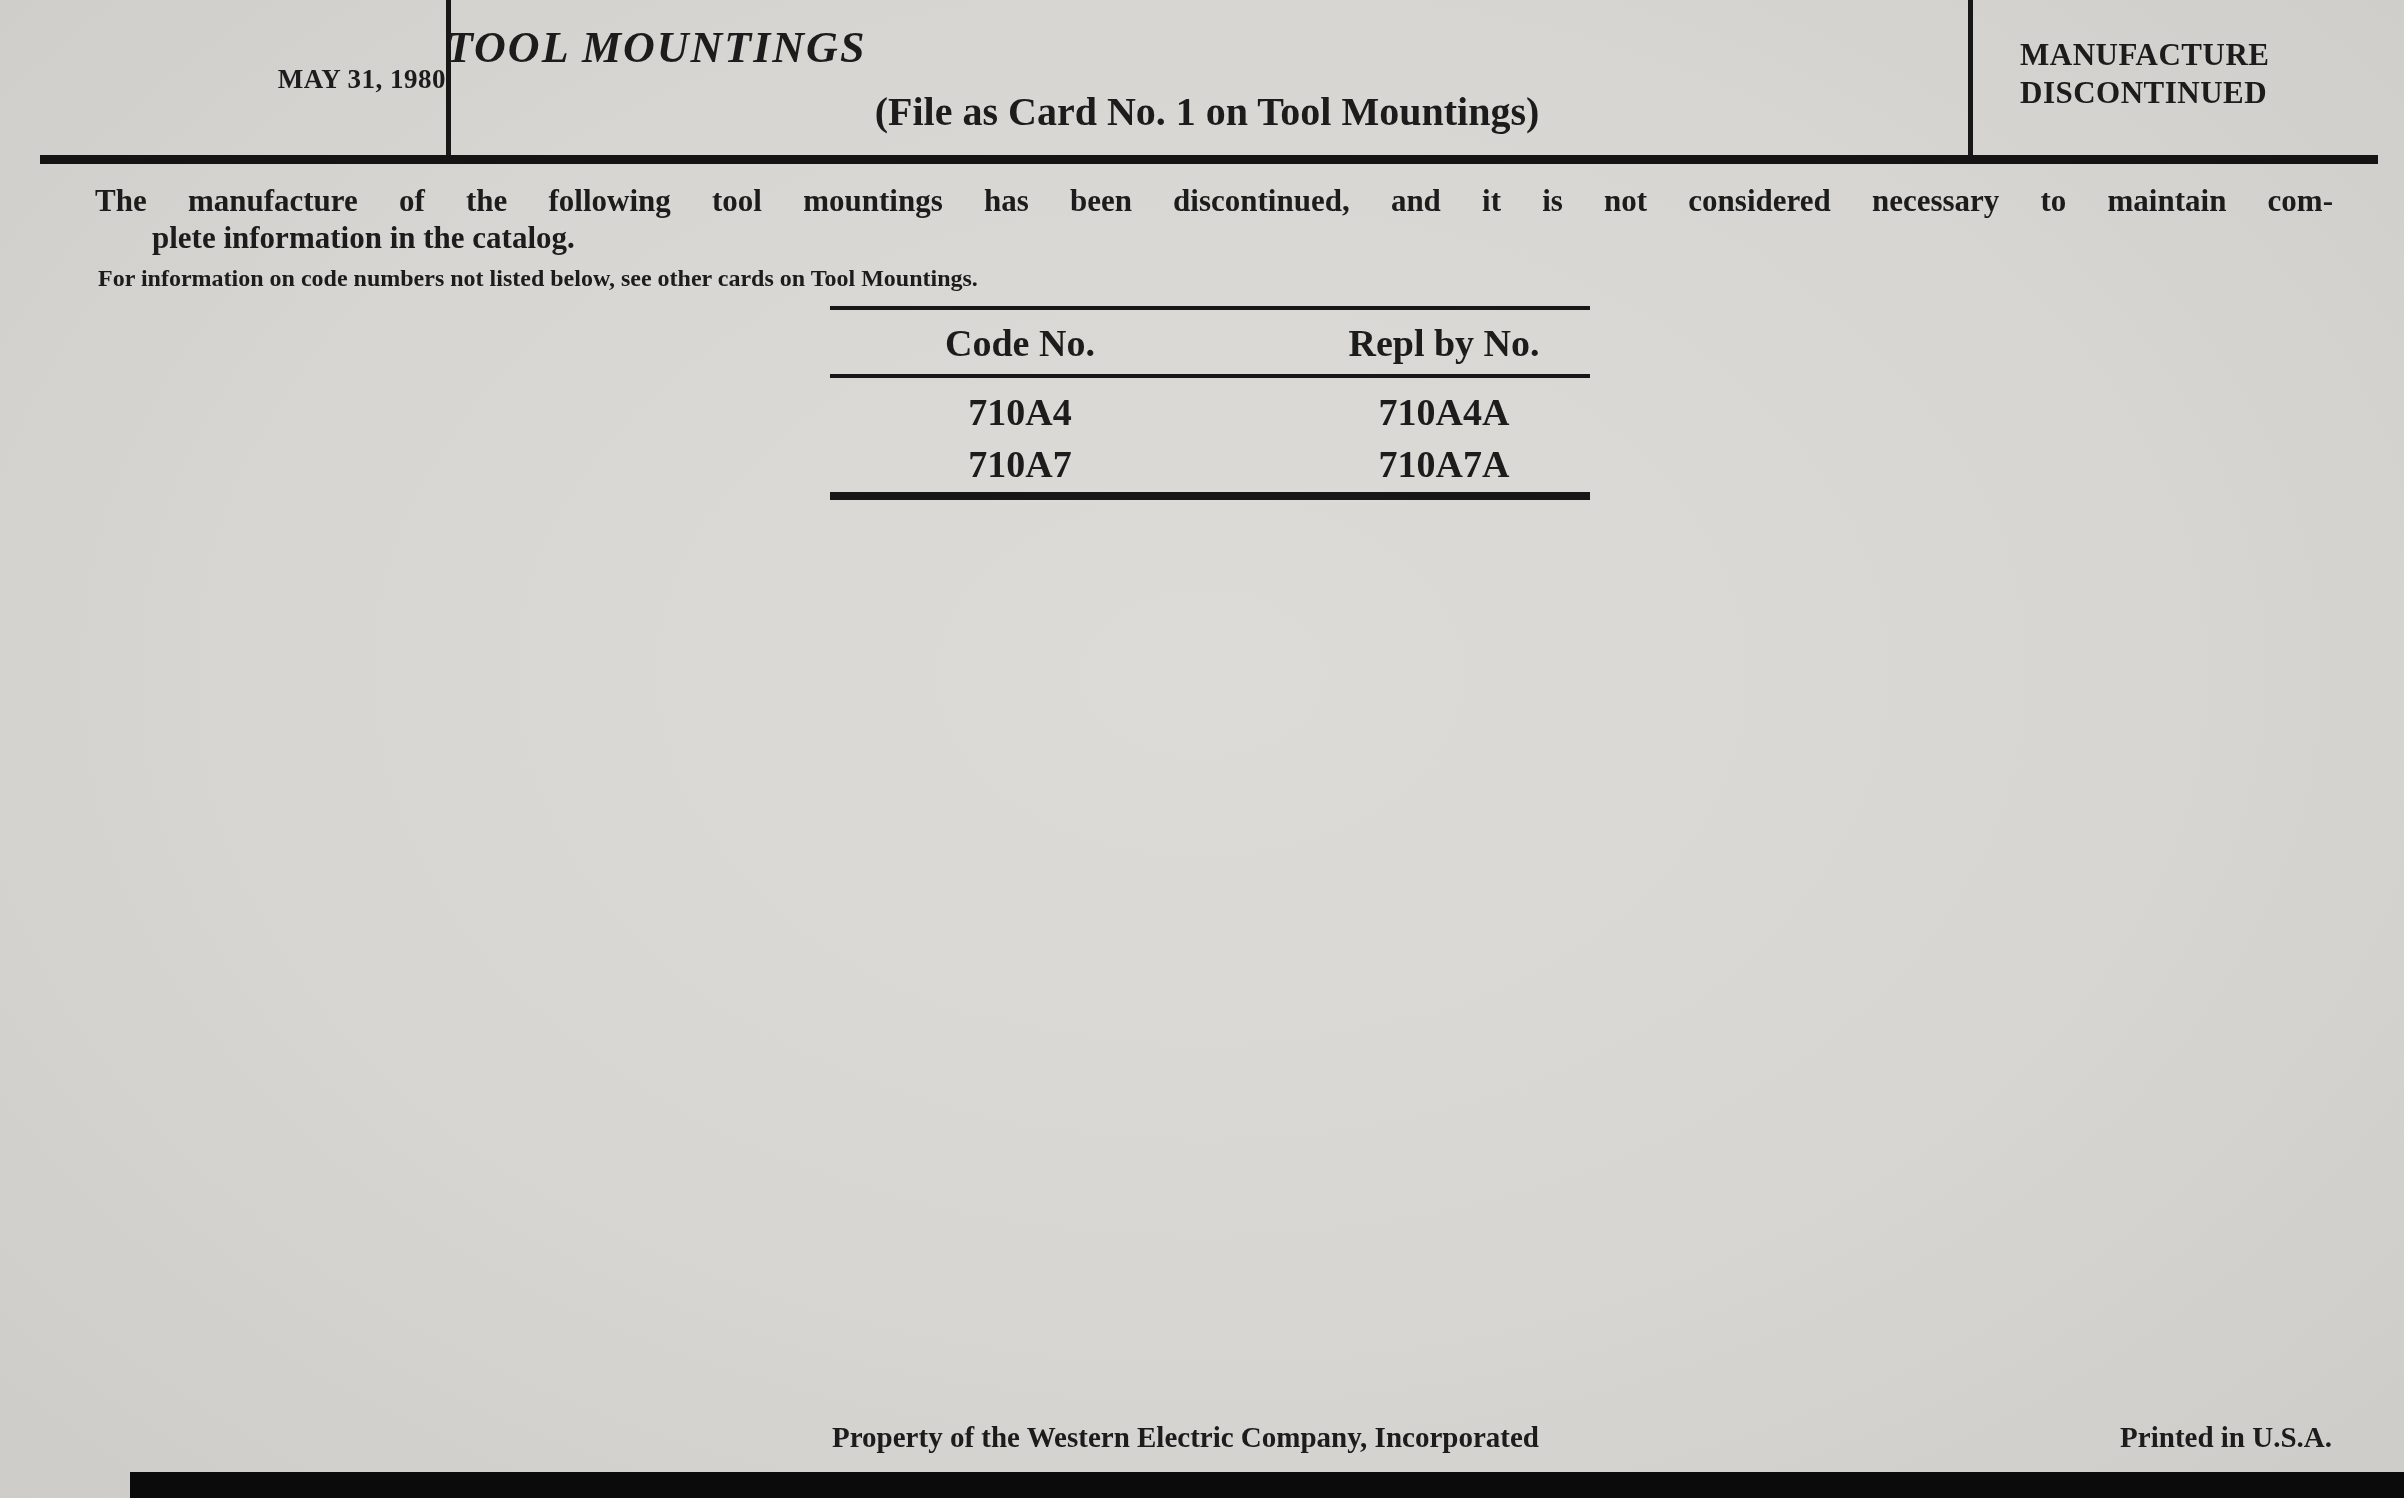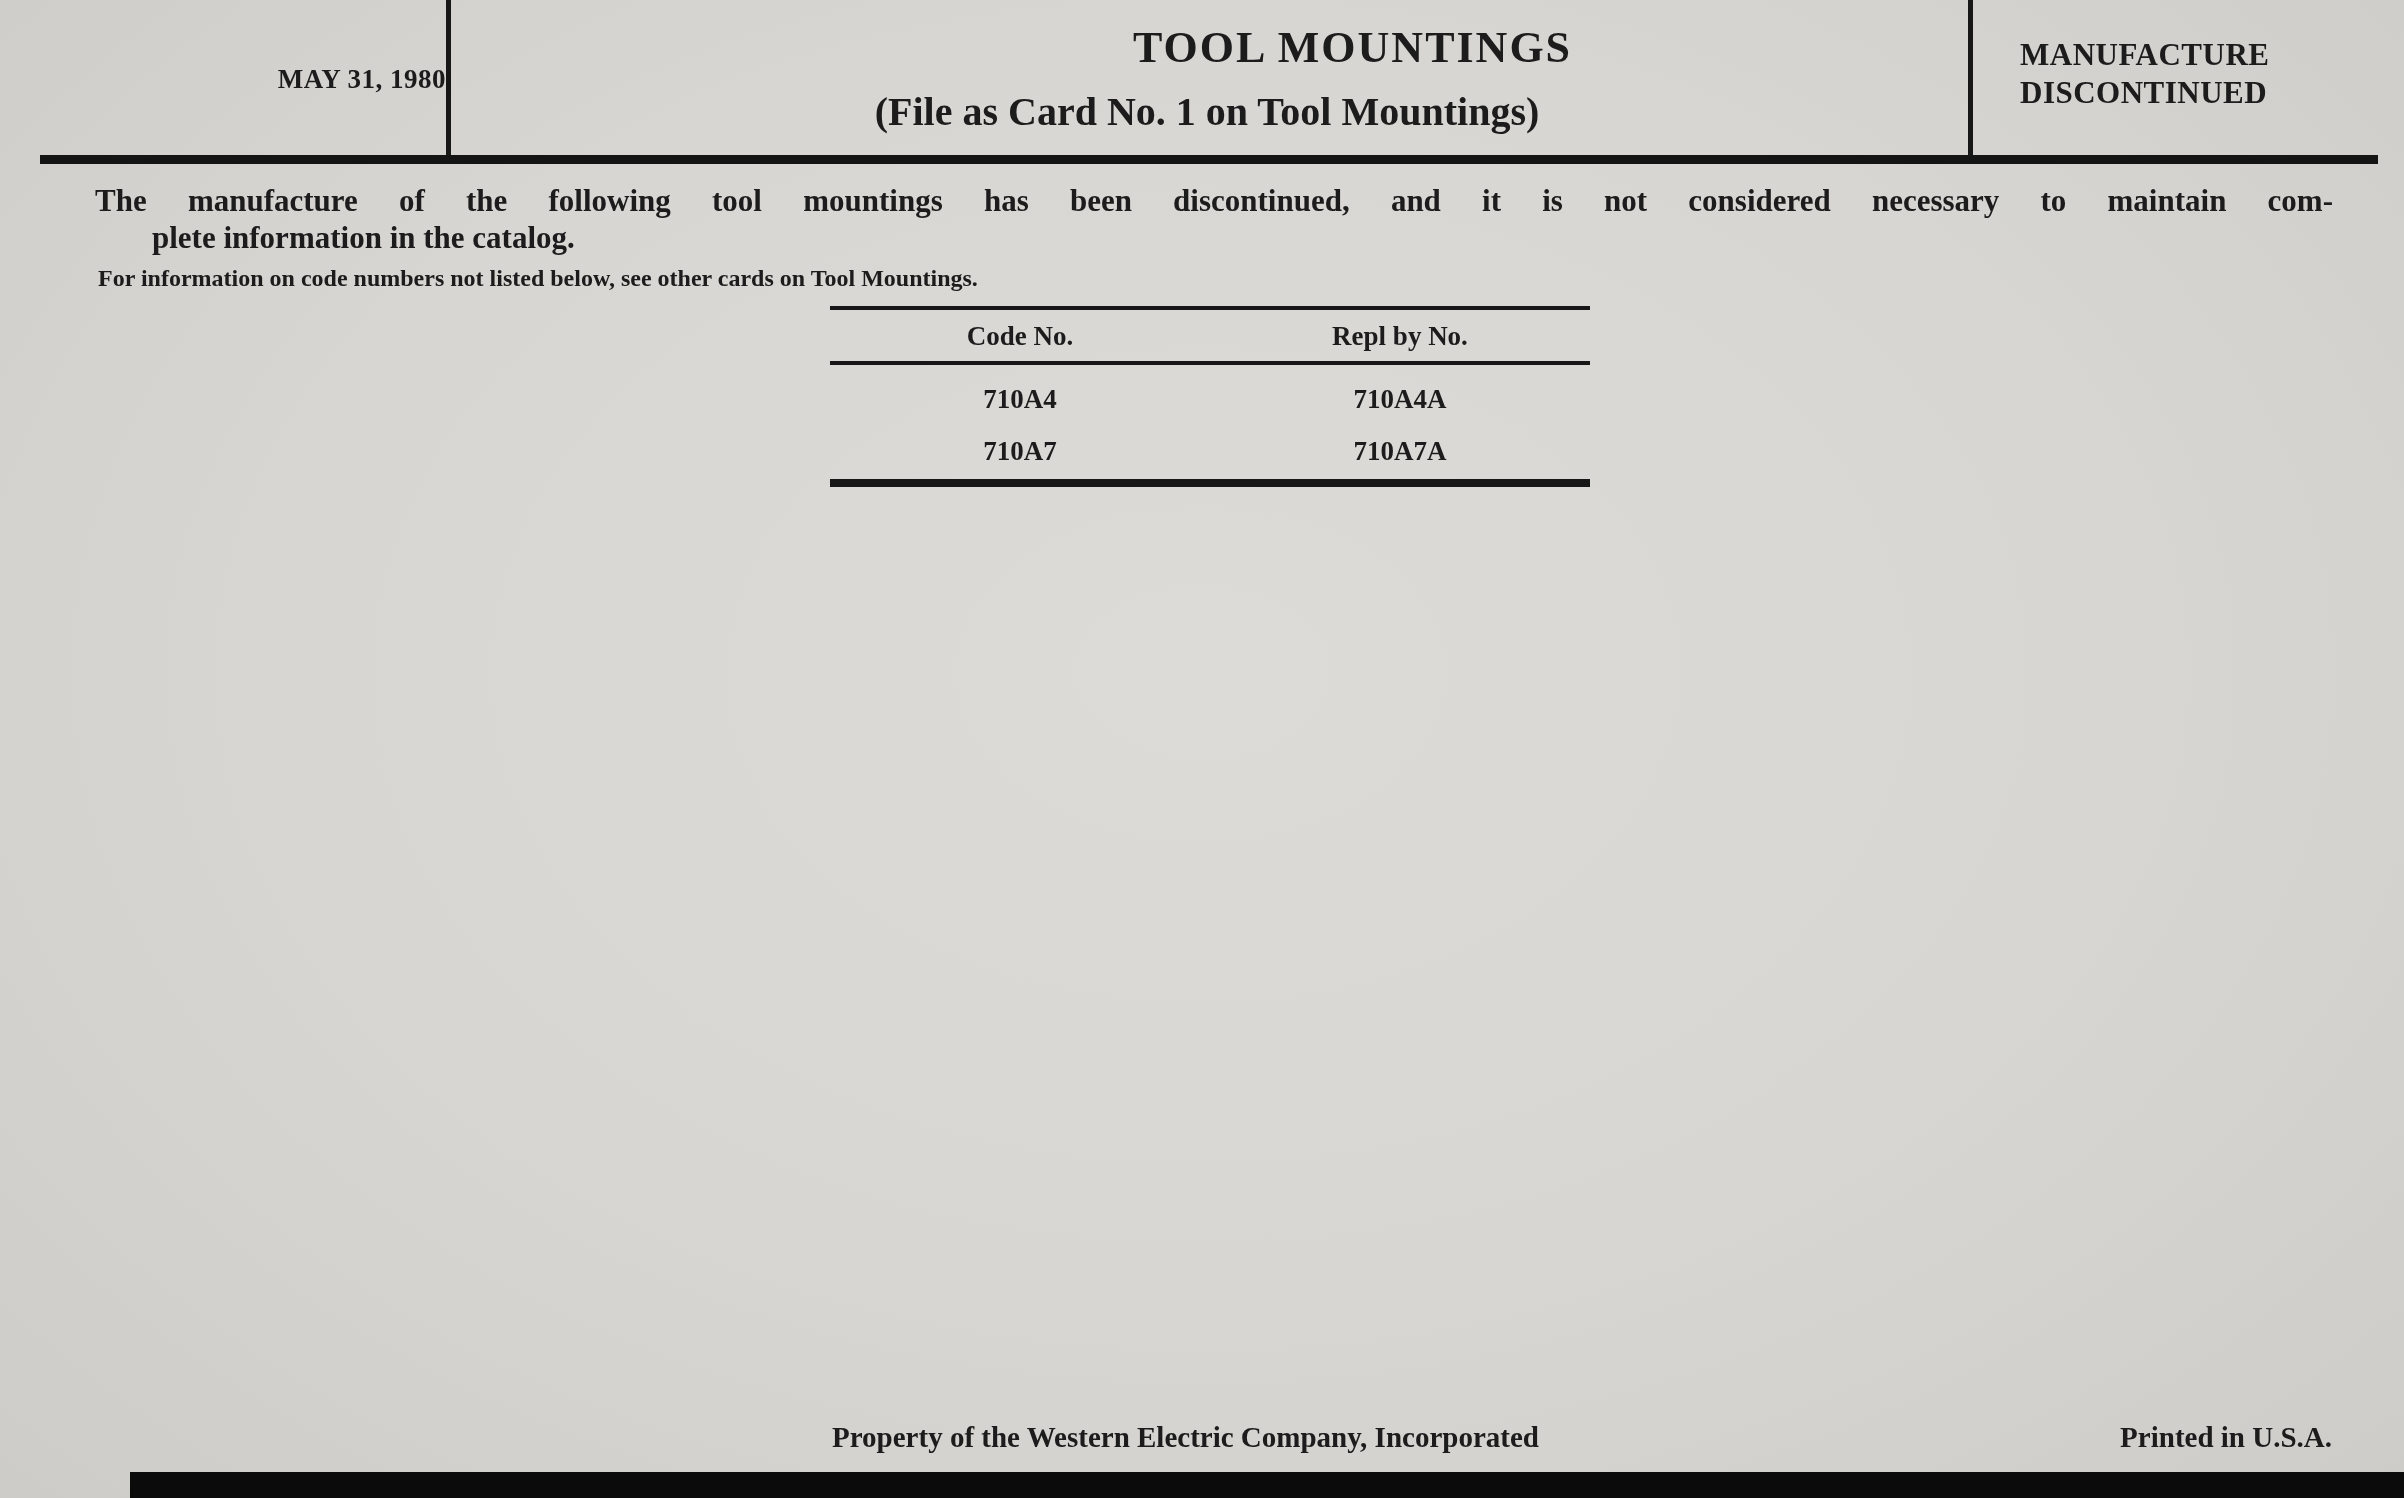--- a/index.html
+++ b/index.html
@@ -46,23 +46,24 @@
     text-align: right;
     font-size: 27px;
     letter-spacing: 0.5px;
   }
 
   .page-title {
     position: absolute;
     left: 446px;
     top: 22px;
     width: 1813px;
-    text-align: center;
+    text-align: left;
     font-size: 44px;
     letter-spacing: 2px;
+    font-style: italic;
   }
 
   .page-subtitle {
     position: absolute;
     left: 446px;
     top: 88px;
     width: 1522px;
     text-align: center;
     font-size: 40px;
   }
@@ -114,21 +115,22 @@
     width: 100%;
     background: #171717;
   }
   .t-rule.top { height: 4px; }
   .t-rule.mid { height: 4px; }
   .t-rule.bottom { height: 8px; margin-top: 10px; }
 
   .t-row {
     display: flex;
     width: 100%;
-    font-size: 27px;
+    font-size: 38px;
+    gap: 44px;
   }
   .t-row.head { padding: 11px 0 9px 0; }
   .t-row.data { padding-top: 16px; line-height: 36px; }
   .t-cell {
     flex: 0 0 50%;
     text-align: center;
   }
 
   
   .footer-property {

